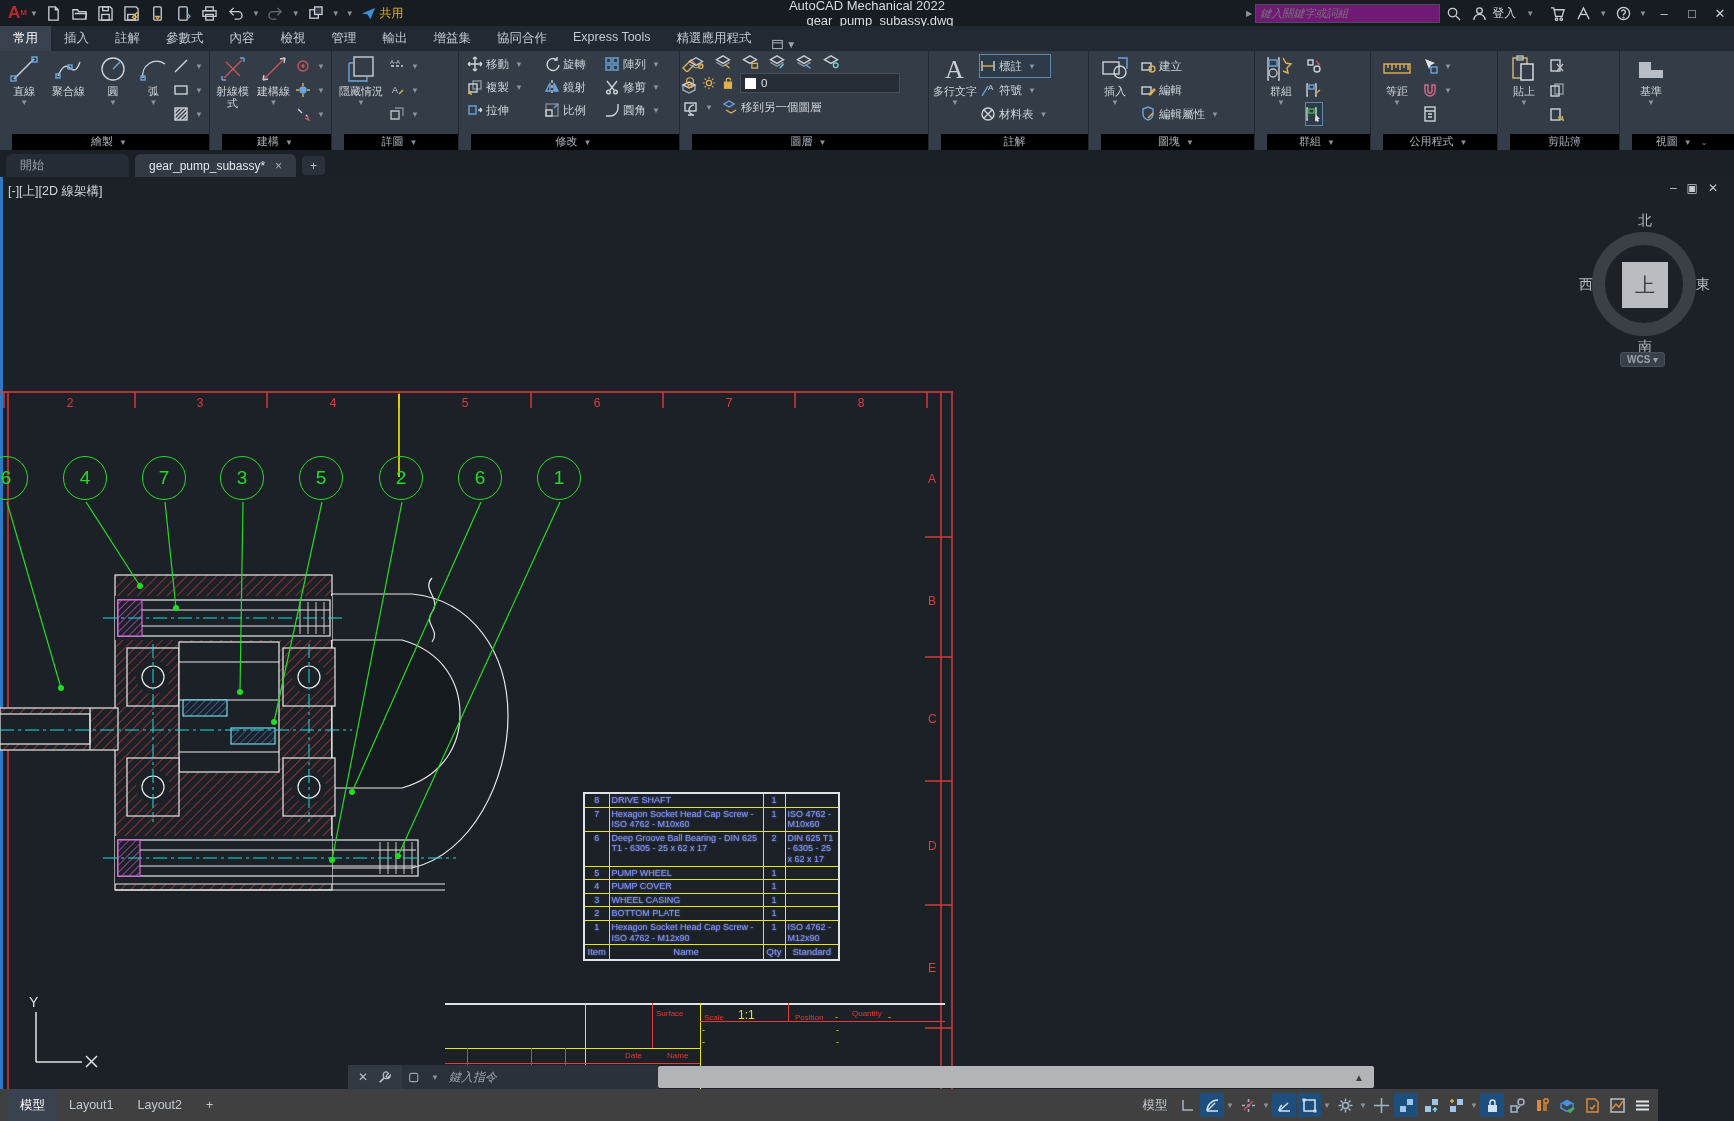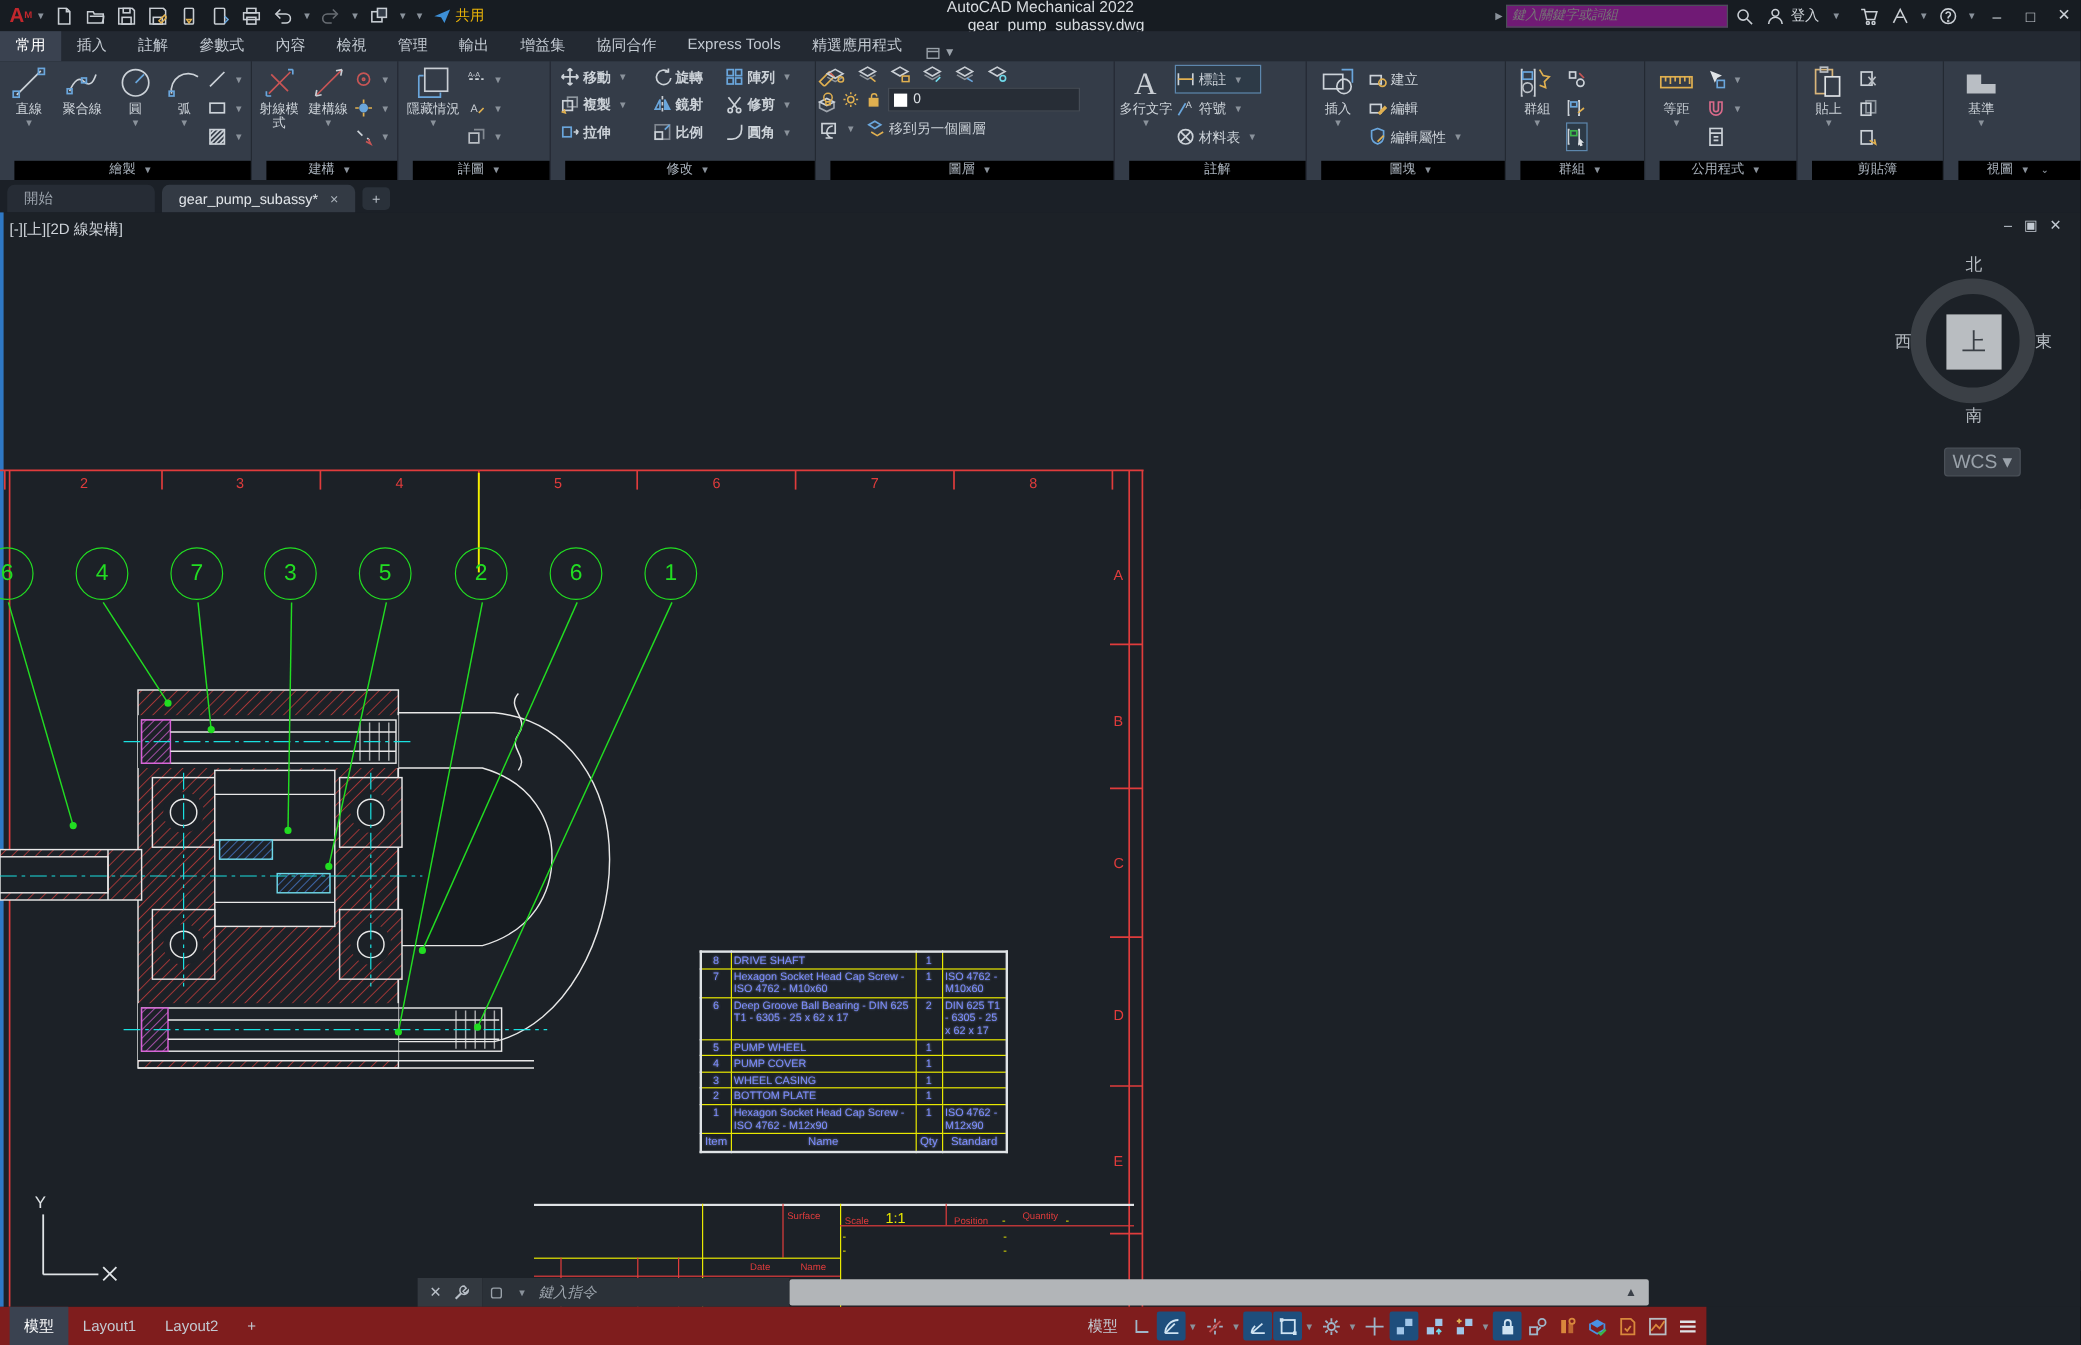--- a/index.html
+++ b/index.html
@@ -55,21 +55,21 @@
   #drawsvg{position:absolute;left:0;top:0;width:1734px;height:1121px;pointer-events:none;}
   .balloon{position:absolute;width:42px;height:42px;border:1.6px solid #22dd22;border-radius:50%;
            display:flex;align-items:center;justify-content:center;color:#22dd22;font-size:19px;}
   .fnum{position:absolute;color:#e03c3c;font-size:12px;transform:translate(-50%,0);}
   .frow{position:absolute;color:#e03c3c;font-size:12px;}
   
   #viewcube{position:absolute;left:1584px;top:218px;width:124px;height:140px;}
   #vring{position:absolute;left:8px;top:14px;width:104px;height:104px;border-radius:50%;border:13px solid rgba(140,146,152,.28);box-sizing:border-box;}
   #vtop{position:absolute;left:38px;top:44px;width:46px;height:46px;background:#b9bdc1;color:#3a3f45;display:flex;align-items:center;justify-content:center;font-size:20px;}
   .vlab{position:absolute;color:#b6bcc2;font-size:14px;}
-  #wcs{position:absolute;left:1620px;top:373px;background:#3a4048;border:1px solid #4a5058;border-radius:3px;color:#9aa2aa;font-size:16px;padding:1px 6px;}
+  #wcs{position:absolute;left:1620px;top:352px;background:#3a4048;border:1px solid #4a5058;border-radius:3px;color:#9aa2aa;font-size:10px;padding:1px 6px;font-weight:bold;}
   
   #bom{position:absolute;left:583px;top:792px;border-collapse:collapse;background:transparent;
        border:2px solid #dfe3e6;table-layout:fixed;width:255px;}
   #bom td{border:1px solid #e8e800;color:#7d8cff;font-size:9px;line-height:1.18;padding:1px 2px;vertical-align:top;
           text-shadow:0 0 2px rgba(170,195,255,.65);overflow:hidden;}
   #bom td.c{text-align:center;}
   #bom tr.hdr td{text-align:center;font-size:9.5px;}
   
   #tblock{position:absolute;left:445px;top:1003px;width:500px;height:87px;overflow:hidden;font-size:8px;}
   .tl{position:absolute;background:#e03c3c;}
@@ -77,21 +77,21 @@
   .tlw{position:absolute;background:#dfe3e6;}
   .rlab{position:absolute;color:#e03c3c;font-size:8px;}
   .ylab{position:absolute;color:#e8e800;font-size:9px;}
   
   #cmdbar{position:absolute;left:348px;top:1065px;width:1026px;height:24px;display:flex;align-items:center;}
   #cmdtools{display:flex;align-items:center;gap:10px;background:#333940;height:24px;padding:0 10px;color:#b9c0c8;}
   #cmdinput{flex:0 0 250px;height:24px;background:#2b3138;display:flex;align-items:center;color:#9aa2aa;font-style:italic;gap:7px;padding-left:6px;}
   #cmdlight{flex:1;height:22px;background:#b2b5b8;border-radius:2px;display:flex;align-items:center;justify-content:flex-end;}
   #cmdlight .up{color:#3a4048;font-size:10px;margin-right:10px;}
   
-  #statusbar{position:absolute;left:0;top:1089px;width:1422px;height:32px;background:#7f1d1d;display:flex;align-items:center;}
+  #statusbar{position:absolute;left:0;top:1089px;width:1658px;height:32px;background:#404040;display:flex;align-items:center;}
   .ltab{padding:0 12px;height:32px;display:flex;align-items:center;color:#c3cad2;font-size:12.5px;}
   .ltab.active{background:#3a4250;color:#fff;}
   #sbright{position:absolute;right:4px;top:0;height:32px;display:flex;align-items:center;gap:1px;}
   .sbtn{min-width:24px;height:24px;display:flex;align-items:center;justify-content:center;border-radius:2px;color:#9fb6c9;}
   .sbtn svg{width:17px;height:17px;stroke:currentColor;fill:none;stroke-width:1.5;}
   .sbtn.on{background:#1e4e7c;color:#cfe3f2;}
   .scaret{width:10px;color:#8a929b;font-size:8px;text-align:center;}
   .orange{color:#d9883c;}
 </style>
 </head>
@@ -386,21 +386,21 @@
                 <path d="M6,2 h8 v8" opacity=".6"></path>
               </svg>
               <span class="caret">▼</span>
             </div>
         </div>
       </div>
       <div class="ptitle"><span>詳圖</span> <span class="caret">▼</span></div>
     </div>
 
     <div class="rpanel" style="width:221px">
-      <div class="pbody" style="display:grid;grid-template-columns:auto auto auto auto;grid-template-rows:22px 22px 22px;gap:1px 18px;padding-left:8px;font-weight:bold;">
+      <div class="pbody" style="display:grid;grid-template-columns:auto auto auto auto;grid-template-rows:22px 22px 22px;gap:1px 18px;padding-left:8px;">
         <div class="srow">
             <svg viewBox="0 0 16 16" class="i16">
               <path d="M8,1 v14 M1,8 h14 M8,1 l-2,2 M8,1 l2,2 M8,15 l-2,-2 M8,15 l2,-2 M1,8 l2,-2 M1,8 l2,2 M15,8 l-2,-2 M15,8 l-2,2"></path>
             </svg>
             <span>移動</span>
             <span class="caret">▼</span>
           </div>
         <div class="srow">
             <svg viewBox="0 0 16 16" class="i16">
               <path d="M13,4 a6,6 0 1 0 2,5"></path>

